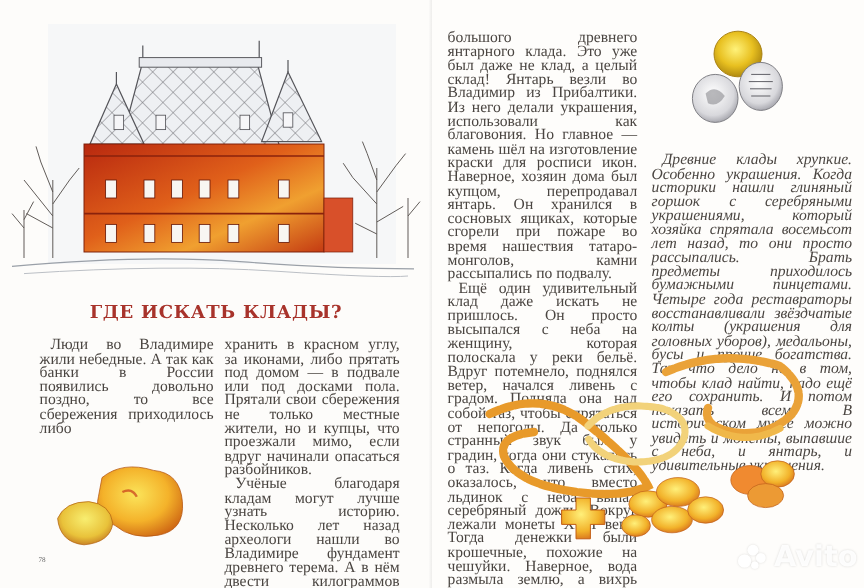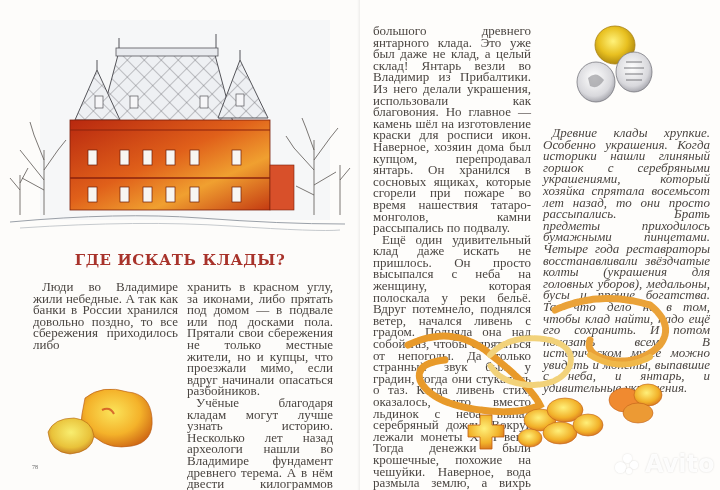--- a/index.html
+++ b/index.html
@@ -98,21 +98,21 @@
         <rect x="143" y="187" width="9" height="15"></rect>
           <rect x="166" y="187" width="9" height="15"></rect>
         <rect x="190" y="187" width="9" height="15"></rect>
           <rect x="232" y="187" width="9" height="15"></rect>
       </g>
     </svg>
 
     <div class="title" style="color:#a8332b">Где искать клады?</div>
 
     <div class="col" style="left:33px;top:281px;width:145px;">
-      <p>Люди во Владимире жили небедные. А так как банки в России хранился довольно поздно, то все сбережения приходилось либо</p>
+      <p>Люди во Владимире жили небедные. А так как банки в России появились довольно поздно, то все сбережения приходилось либо</p>
     </div>
 
     <div class="col" style="left:187px;top:281px;width:146px;">
       <p class="noind">хранить в красном углу, за иконами, либо прятать под домом — в подвале или под досками пола. Прятали свои сбережения не только местные жители, но и купцы, что проезжали мимо, если вдруг начинали опасаться разбойников.</p>
       <p>Учёные благодаря кладам могут лучше узнать историю. Несколько лет назад археологи нашли во Владимире фундамент древнего терема. А в нём двести килограммов янтаря! Нигде в Европе не находили раньше такого</p>
     </div>
 
     <svg class="illus" style="left:40px;top:380px" width="140" height="90" viewBox="0 0 140 90">
       <defs>
         <radialGradient id="amb1" cx="0.45" cy="0.4" r="0.7">

